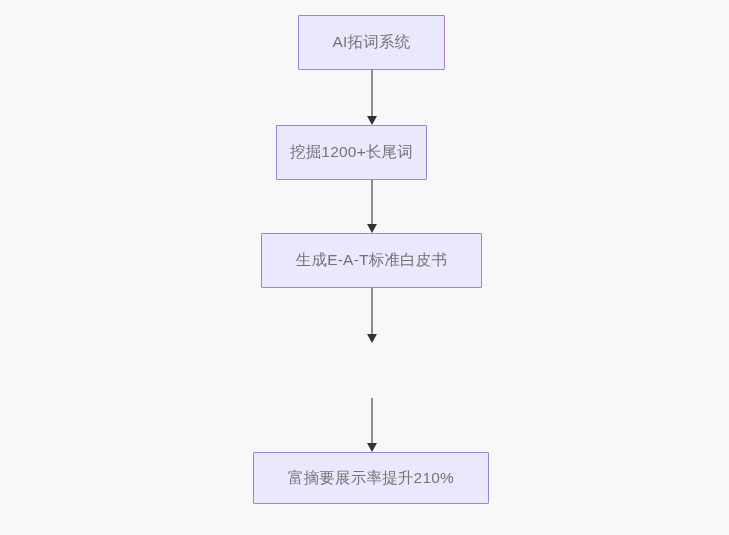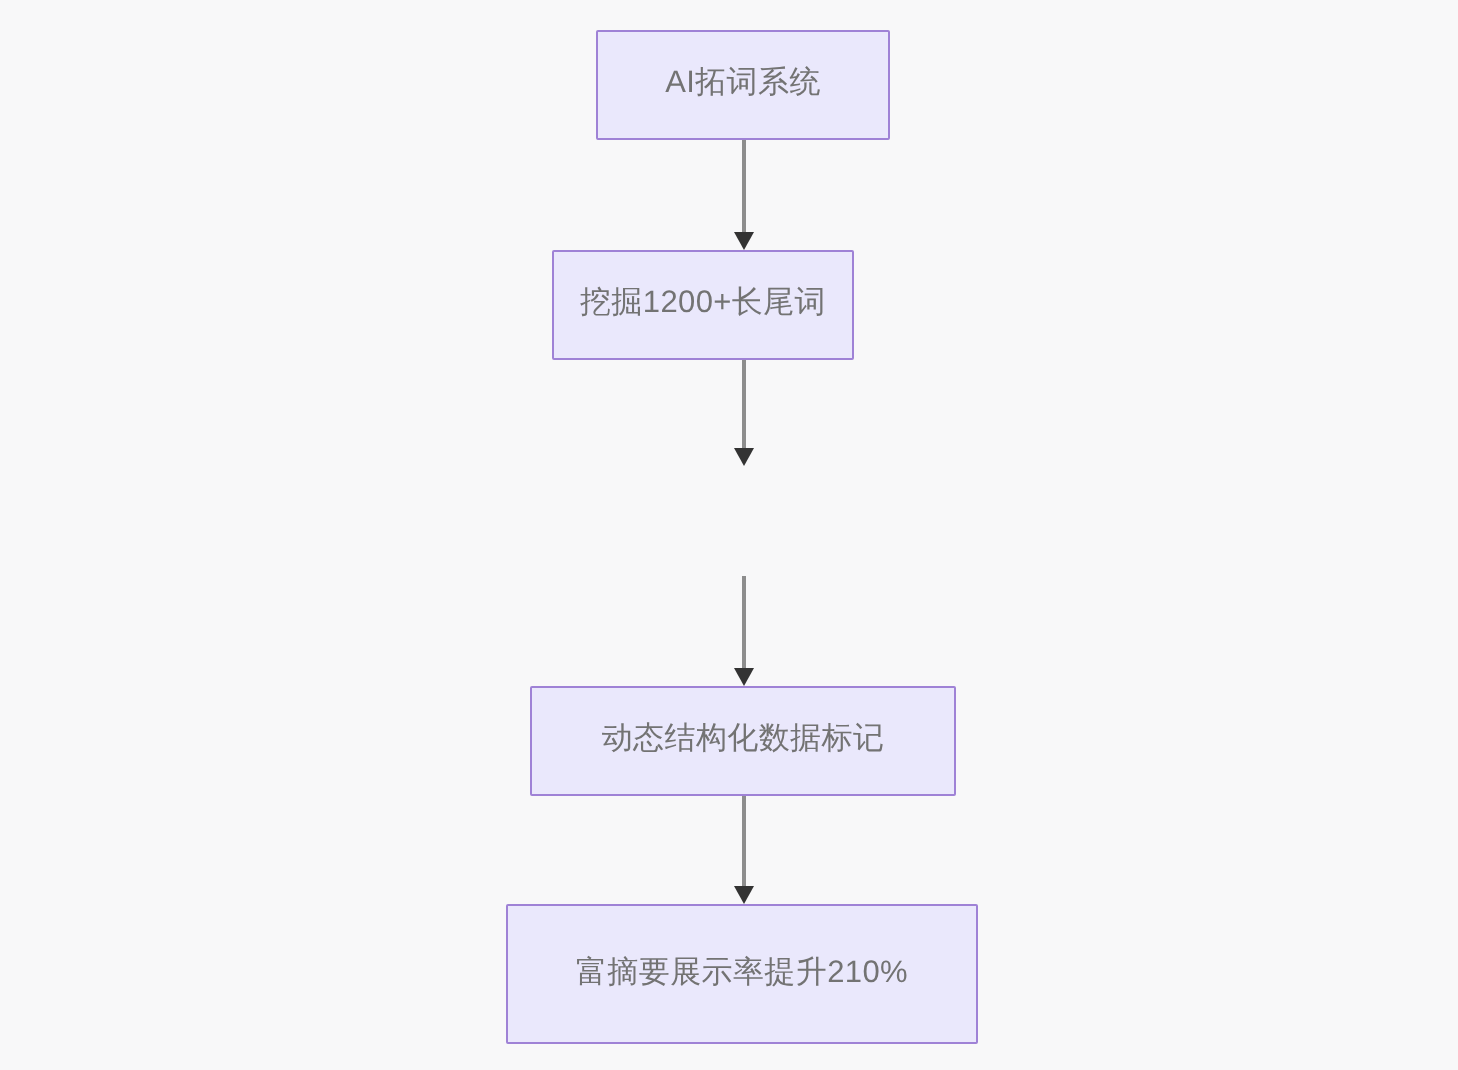--- a/index.html
+++ b/index.html
@@ -83,22 +83,22 @@
   </div>
 
   <div class="node" style="left: 298px; top: 15px; width: 147px; height: 55px;">
     <span class="node-label">AI拓词系统</span>
   </div>
 
   <div class="node" style="left: 276px; top: 125px; width: 151px; height: 55px;">
     <span class="node-label">挖掘1200+长尾词</span>
   </div>
 
-
-  <div class="node" style="left: 265px; top: 343px; width: 213px; height: 55px;">
-    <span class="node-label">动态结构化数据标记</span>
+  <div class="node" style="left: 261px; top: 233px; width: 221px; height: 55px;">
+    <span class="node-label">生成E-A-T标准白皮书</span>
   </div>
 
-  <div class="node" style="left: 253px; top: 452px; width: 236px; height: 70px;">
+
+  <div class="node" style="left: 253px; top: 452px; width: 236px; height: 52px;">
     <span class="node-label">富摘要展示率提升210%</span>
   </div>
 
 </div>
 
 </body></html>

